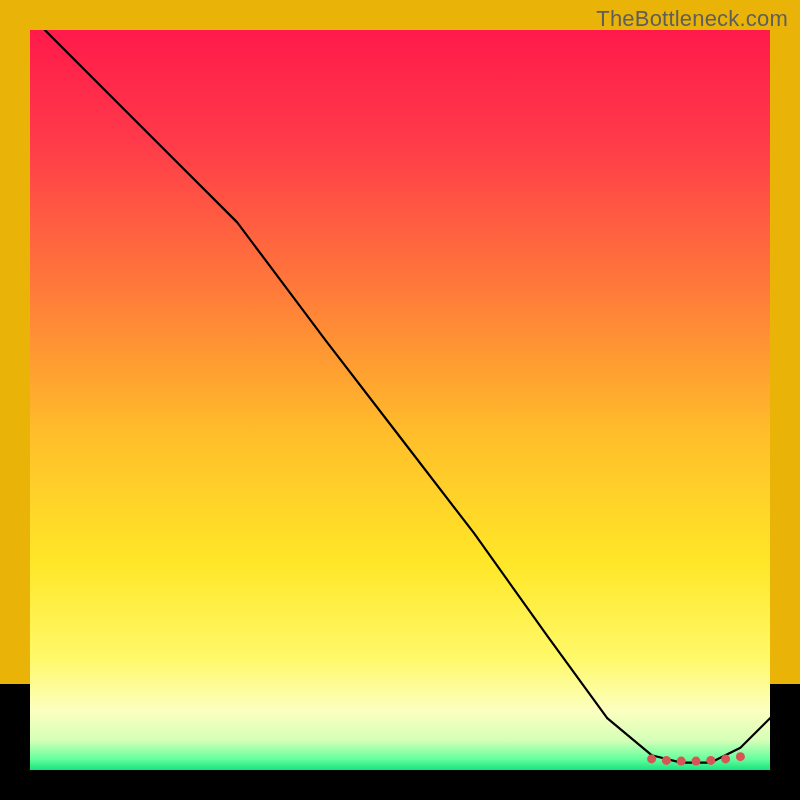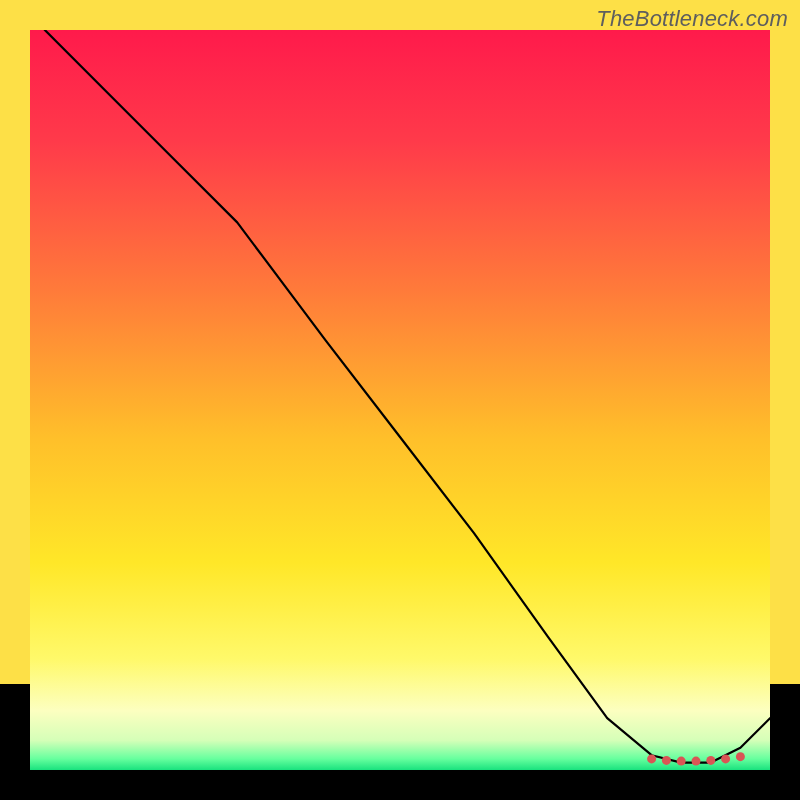--- a/index.html
+++ b/index.html
@@ -1,22 +1,21 @@
 <!DOCTYPE html>
 <html><head>
 <meta charset="utf-8">
 <style>
   * { margin: 0; padding: 0; box-sizing: border-box; }
   html, body { width: 800px; height: 800px; background: #000; overflow: hidden; }
   .frame {
     position: relative;
     width: 800px;
     height: 684px;
-    background: #fde047;
-    font-style: italic;
+    background: #eab308;
   }
   .watermark {
     position: absolute;
     top: 6px;
     right: 12px;
     font-family: Arial, Helvetica, sans-serif;
     font-size: 22px;
     color: #5e5e5e;
     letter-spacing: 0.2px;
     font-weight: 500;

